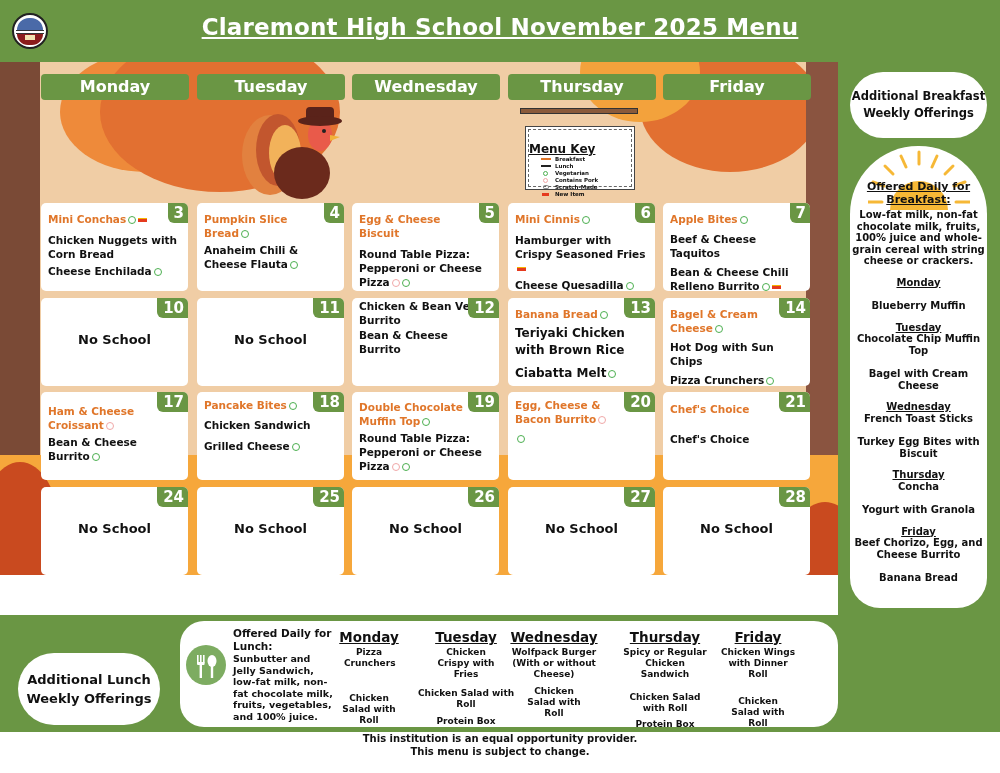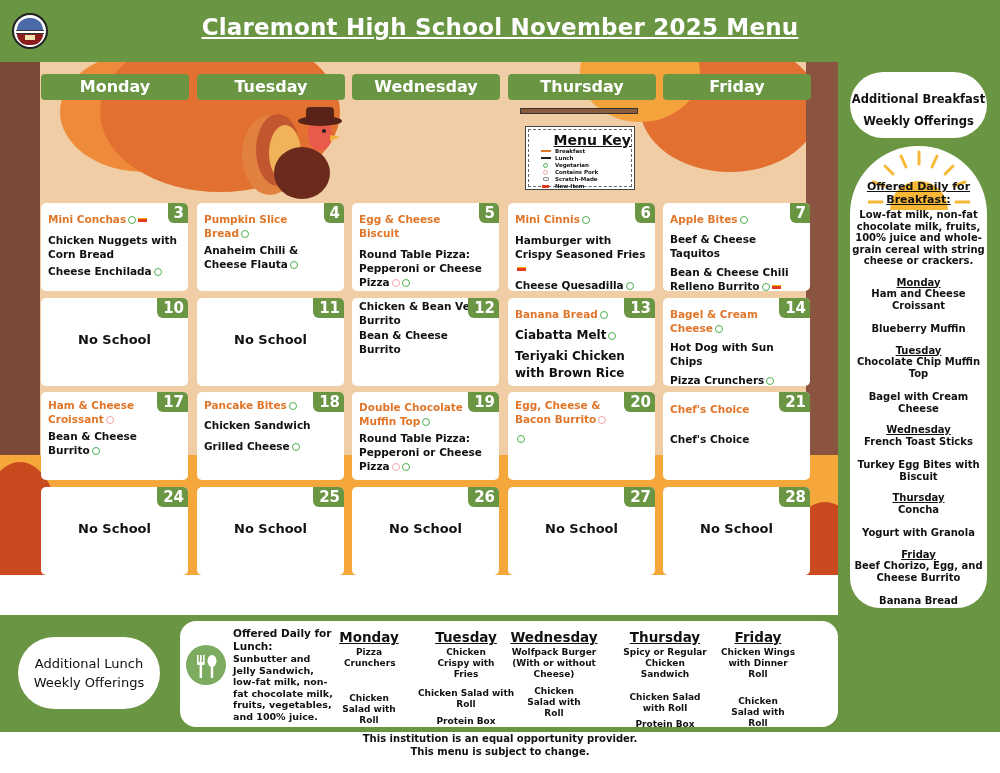--- a/index.html
+++ b/index.html
@@ -27,39 +27,39 @@
                font-size: 15px; padding: 1px 4px 1px 6px; border-bottom-left-radius: 6px; line-height: 18px; }
   .cell .bf { color: #e0762a; font-weight: bold; font-size: 10.5px; line-height: 14px; padding: 9px 26px 0 7px; }
   .cell .ln { color: #111; font-weight: bold; font-size: 10.5px; line-height: 14px; padding: 3px 6px 0 7px; }
   .cell .ln.big { font-size: 12px; line-height: 17px; }
   .cell .noschool { position: absolute; left: 0; width: 100%; top: 34px; text-align: center; font-weight: bold; font-size: 13px; }
   .veg { display: inline-block; width: 8px; height: 8px; border: 1.3px solid #4caf50; border-radius: 50%; vertical-align: middle; margin-left: 2px; }
   .new { display: inline-block; width: 9px; height: 4px; background: #e53a1e; border-top: 1px solid #f4b400; vertical-align: middle; margin-left: 2px; }
   .pork { display: inline-block; width: 8px; height: 8px; border: 1.3px solid #f0a8a8; border-radius: 50%; vertical-align: middle; margin-left: 2px; }
   .key { position: absolute; left: 525px; top: 126px; width: 110px; height: 64px; background: #fff; border: 1px solid #444; }
   .key-inner { position: absolute; inset: 2px; border: 1px dashed #666; }
-  .key-title { text-align: right; font-size: 14px; font-weight: bold; text-decoration: underline; margin-top: 2px; }
+  .key-title { text-align: left; font-size: 12px; font-weight: bold; text-decoration: underline; margin-top: 12px; }
   .key-row { font-size: 5.5px; font-weight: bold; padding-left: 26px; height: 7px; line-height: 7px; position: relative; }
   .key-sym { position: absolute; left: 12px; top: 2px; width: 10px; height: 2px; }
   .key-bar { position: absolute; left: 520px; top: 108px; width: 118px; height: 6px; background: #8a5a3a; border: 1px solid #333; }
   .right-panel { position: absolute; left: 838px; top: 62px; width: 162px; height: 553px; background: #6a9644; }
   .rp-top { position: absolute; left: 12px; top: 10px; width: 137px; height: 66px; background: #fff; border-radius: 33px;
-            text-align: center; font-weight: bold; font-size: 11.5px; line-height: 22px; padding-top: 16px; }
+            text-align: center; font-weight: bold; font-size: 11.5px; line-height: 17px; padding-top: 16px; }
   .rp-body { position: absolute; left: 12px; top: 84px; width: 137px; height: 462px; background: #fff; border-radius: 68px 68px 30px 30px;
              text-align: center; font-size: 10px; line-height: 11.5px; font-weight: bold; }
   .rp-body .offered { position: relative; font-size: 11px; line-height: 13px; margin-top: 34px; }
   .rp-body .offered span { text-decoration: underline; }
   .rp-body .daily { margin-top: 3px; padding: 0 2px; }
   .rp-day { margin-top: 10px; }
   .rp-day .d { text-decoration: underline; }
   .rp-item2 { margin-top: 12px; }
   .lunch-band { position: absolute; left: 0; top: 615px; width: 1000px; height: 117px; background: #6a9644; }
-  .lb-left { position: absolute; left: 18px; top: 22px; width: 142px; height: 72px; background: #fff; border-radius: 36px;
-             text-align: center; font-weight: normal; font-size: 13px; line-height: 19px; padding-top: 17px; }
-  .lb-main { position: absolute; left: 180px; top: 6px; width: 658px; height: 106px; background: #fff; border-radius: 16px; }
+  .lb-left { position: absolute; left: 18px; top: 38px; width: 142px; height: 72px; background: #fff; border-radius: 36px;
+             text-align: center; font-weight: bold; font-size: 13px; line-height: 19px; padding-top: 17px; }
+  .lb-main { position: absolute; left: 180px; top: 6px; width: 658px; height: 106px; background: #fff; border-radius: 24px; }
   .fork-circle { position: absolute; left: 6px; top: 24px; width: 40px; height: 40px; border-radius: 50%; background: #7dac61; }
   .offered-lunch { position: absolute; left: 53px; top: 6px; width: 100px; font-size: 9.5px; font-weight: bold; line-height: 11.5px; }
   .offered-lunch .t { font-size: 10.5px; line-height: 13px; }
   .lcol { position: absolute; top: 8px; text-align: center; font-size: 9px; font-weight: bold; line-height: 11px; }
   .lcol .h { font-size: 13.5px; text-decoration: underline; line-height: 16px; margin-bottom: 2px; }
   .footer { position: absolute; left: 0; top: 732px; width: 1000px; text-align: center; font-size: 10px; font-weight: bold; line-height: 13px; }
   .turkey { position: absolute; left: 240px; top: 95px; width: 110px; height: 110px; }
 </style>
 </head>
 <body>
@@ -156,33 +156,33 @@
   <div class="noschool">No School</div>
 </div>
 <div class="cell" style="left:352px;top:298px;height:88px;">
   <div class="num">12</div>
   <div class="ln" style="padding-top:1px">Chicken &amp; Bean Verde Burrito</div>
   <div class="ln" style="padding-top:1px">Bean &amp; Cheese Burrito</div>
 </div>
 <div class="cell" style="left:508px;top:298px;height:88px;">
   <div class="num">13</div>
   <div class="bf"><span>Banana Bread</span><span class="veg"></span></div>
+  <div class="ln big" style="padding-top:4px">Teriyaki Chicken with Brown Rice</div>
   <div class="ln big" style="padding-top:6px"><span>Ciabatta Melt</span><span class="veg"></span></div>
-  <div class="ln big" style="padding-top:4px">Teriyaki Chicken with Brown Rice</div>
 </div>
 <div class="cell" style="left:663px;top:298px;height:88px;">
   <div class="num">14</div>
   <div class="bf"><span>Bagel &amp; Cream Cheese</span><span class="veg"></span></div>
   <div class="ln" style="padding-top:5px">Hot Dog with Sun Chips</div>
   <div class="ln" style="padding-top:5px"><span>Pizza Crunchers</span><span class="veg"></span></div>
 </div>
 
 <div class="cell" style="left:41px;top:392px;height:88px;">
   <div class="num">17</div>
-  <div class="bf" style="padding-top:6px"><span>Ham &amp; Cheese Croissant</span><span class="pork"></span></div>
+  <div class="bf" style="padding-top:12px"><span>Ham &amp; Cheese Croissant</span><span class="pork"></span></div>
   <div class="ln"><span>Bean &amp; Cheese Burrito</span><span class="veg"></span></div>
 </div>
 <div class="cell" style="left:197px;top:392px;height:88px;">
   <div class="num">18</div>
   <div class="bf" style="padding-top:6px"><span>Pancake Bites</span><span class="veg"></span></div>
   <div class="ln" style="padding-top:6px">Chicken Sandwich</div>
   <div class="ln" style="padding-top:7px"><span>Grilled Cheese</span><span class="veg"></span></div>
 </div>
 <div class="cell" style="left:352px;top:392px;height:88px;">
   <div class="num">19</div>
@@ -235,21 +235,20 @@
         <line x1="97" y1="32" x2="86" y2="36"></line>
           <line x1="0" y1="52" x2="14" y2="52"></line>
           <line x1="88" y1="52" x2="102" y2="52"></line>
       </g>
       <path d="M22 60 A29 29 0 0 1 80 60 Z" fill="#f6b836"></path>
     </svg>
     <div class="offered"><span>Offered Daily for Breakfast:</span></div>
     <div class="daily">Low-fat milk, non-fat chocolate milk, fruits, 100% juice and whole-grain cereal with string cheese or crackers.</div>
     <div class="rp-day">
       <div class="d">Monday</div>
-      <div>Ham and Cheese Croissant</div>
       <div class="rp-item2">Blueberry Muffin</div>
     </div>
     <div class="rp-day">
       <div class="d">Tuesday</div>
       <div>Chocolate Chip Muffin Top</div>
       <div class="rp-item2">Bagel with Cream Cheese</div>
     </div>
     <div class="rp-day">
       <div class="d">Wednesday</div>
       <div>French Toast Sticks</div>

